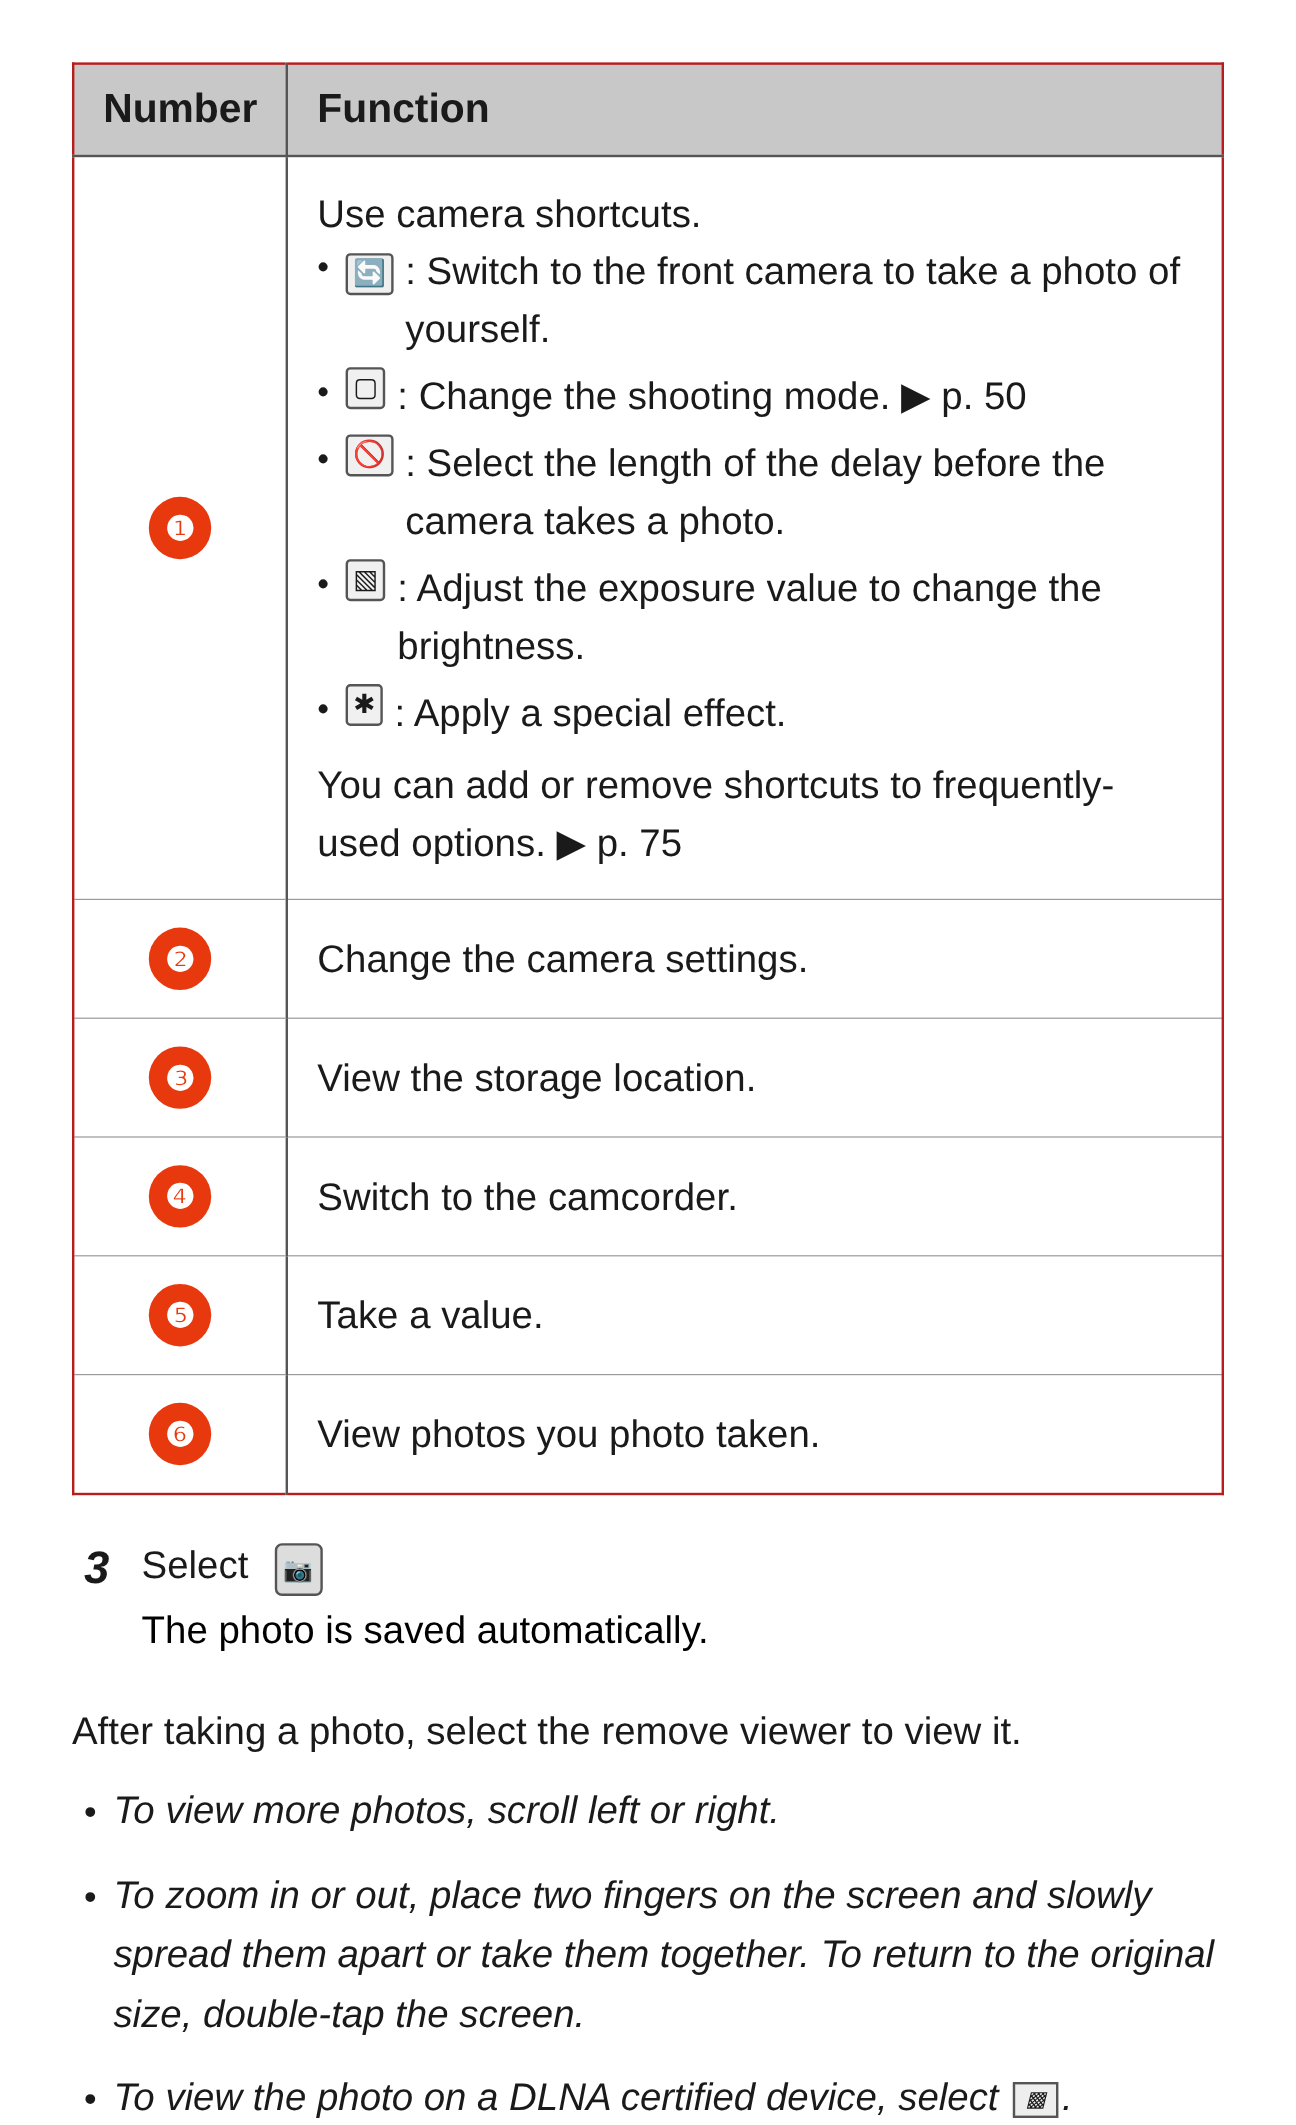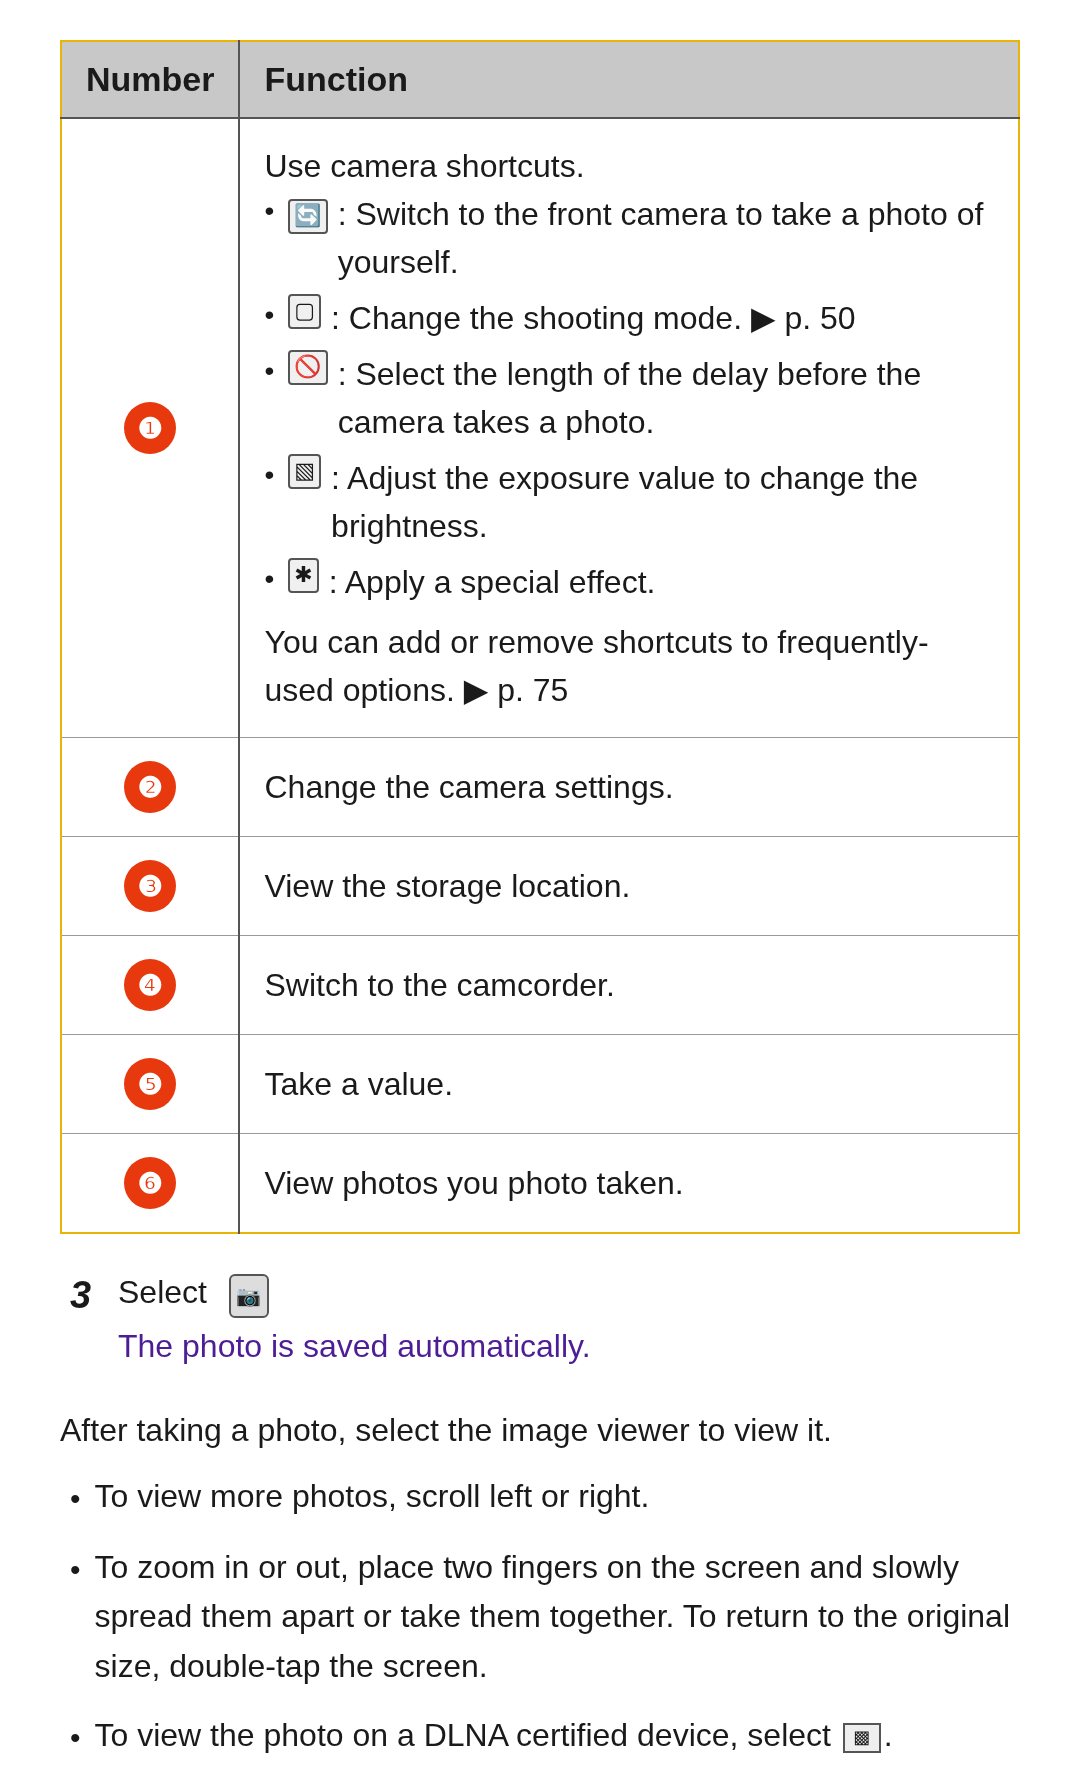--- a/index.html
+++ b/index.html
@@ -13,22 +13,23 @@
       min-height: 1771px;
       background: #ffffff;
       font-family: 'Arial', sans-serif;
       font-size: 32px;
       color: #1a1a1a;
       padding: 40px 60px 60px 60px;
     }
 
     .table-container {
       width: 100%;
-      border: 2px solid #eab308;
+      border: 2px solid #b91c1c;
       border-collapse: collapse;
+      margin-top: 12px;
     }
 
     table {
       width: 100%;
       border-collapse: collapse;
     }
 
     table thead tr th {
       background: #c8c8c8;
       padding: 18px 24px;
@@ -140,21 +141,21 @@
       background: #ddd;
       font-size: 20px;
       vertical-align: middle;
       margin: 0 4px;
       flex-shrink: 0;
     }
 
     .step-sub {
       margin-left: 48px;
       font-size: 32px;
-      color: #4c1d95;
+      color: #000000;
       margin-top: 4px;
     }
 
     .after-section {
       margin-top: 40px;
       font-size: 32px;
       line-height: 1.6;
     }
 
     .after-section p {
@@ -188,20 +189,21 @@
       height: 30px;
       border: 2px solid #555;
       font-size: 18px;
       vertical-align: middle;
       margin: 0 3px;
       background: #eee;
     }
 
     .li-text {
       flex: 1;
+      font-style: italic;
     }
 
     .shortcut-note {
       margin-top: 12px;
       font-size: 32px;
     }
   </style>
 </head>
 <body>
 
@@ -293,21 +295,21 @@
 <div class="step-container">
   <div class="step-line">
     <span class="step-number">3</span>
     <span>Select</span>
     <span class="step-icon-btn">📷</span>
   </div>
   <div class="step-sub">The photo is saved automatically.</div>
 </div>
 
 <div class="after-section">
-  <p>After taking a photo, select the image viewer to view it.</p>
+  <p>After taking a photo, select the remove viewer to view it.</p>
   <ul class="bullet-list">
     <li>
       <span class="bullet-dot">•</span>
       <span class="li-text">To view more photos, scroll left or right.</span>
     </li>
     <li>
       <span class="bullet-dot">•</span>
       <span class="li-text">To zoom in or out, place two fingers on the screen and slowly spread them apart or take them together. To return to the original size, double-tap the screen.</span>
     </li>
     <li>

